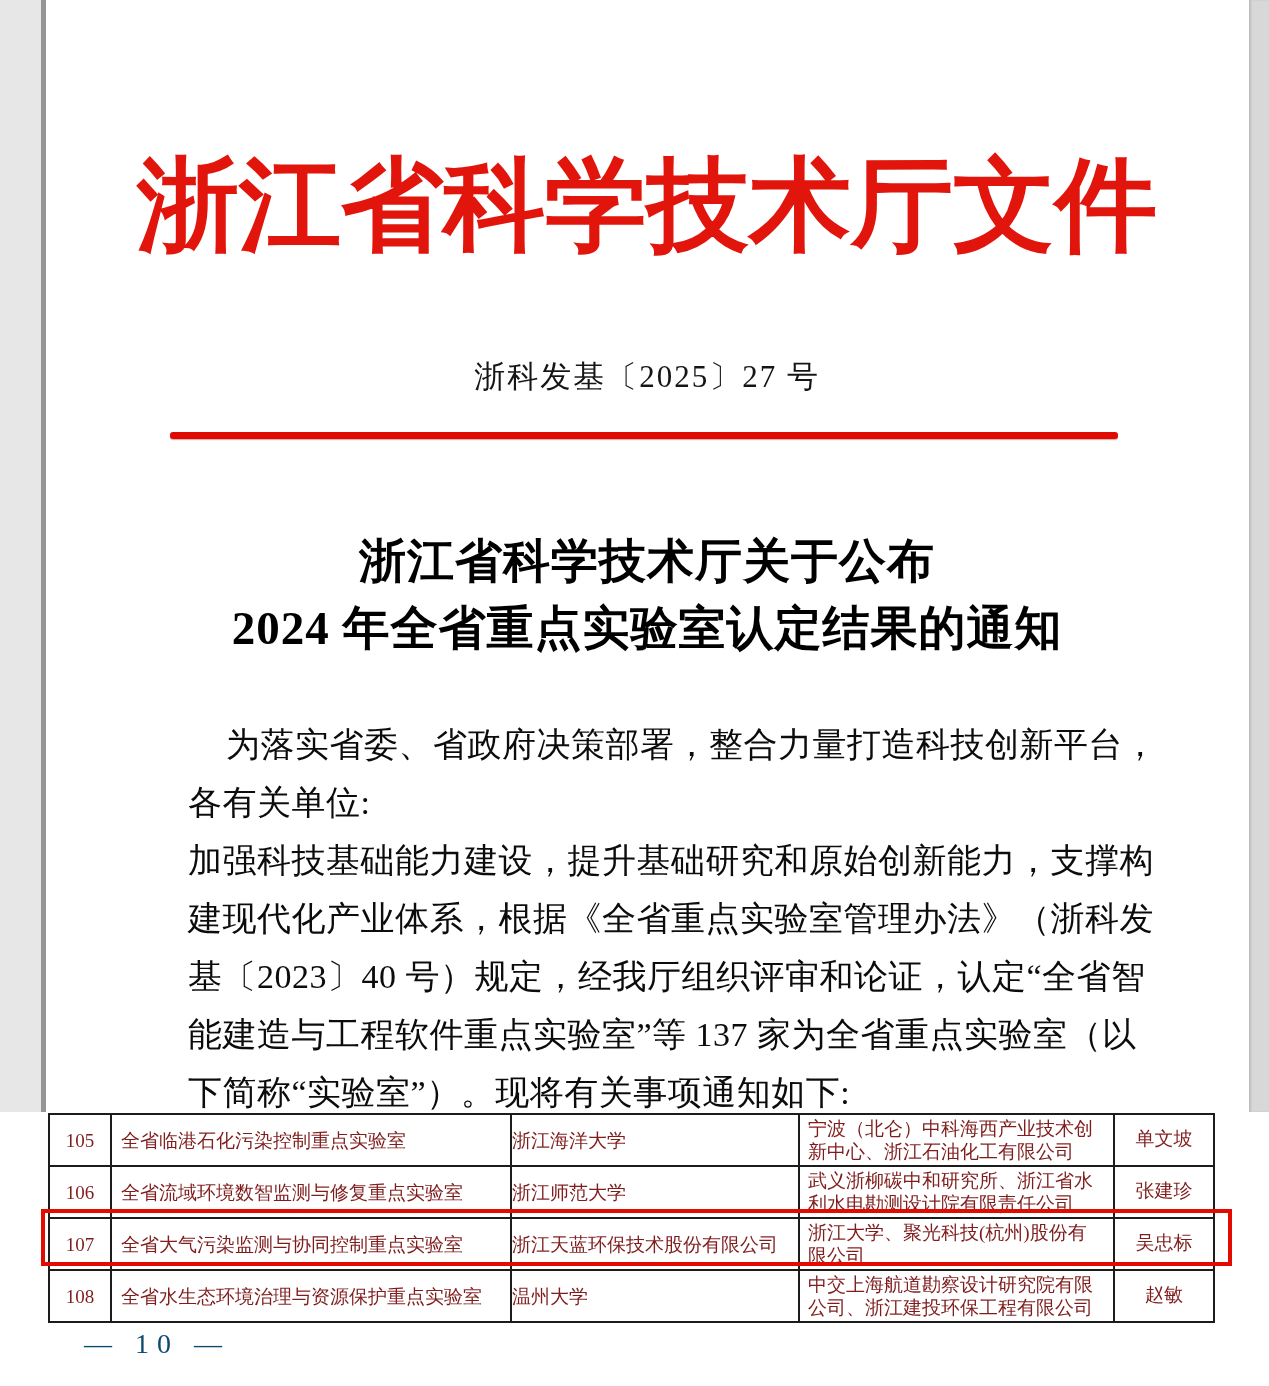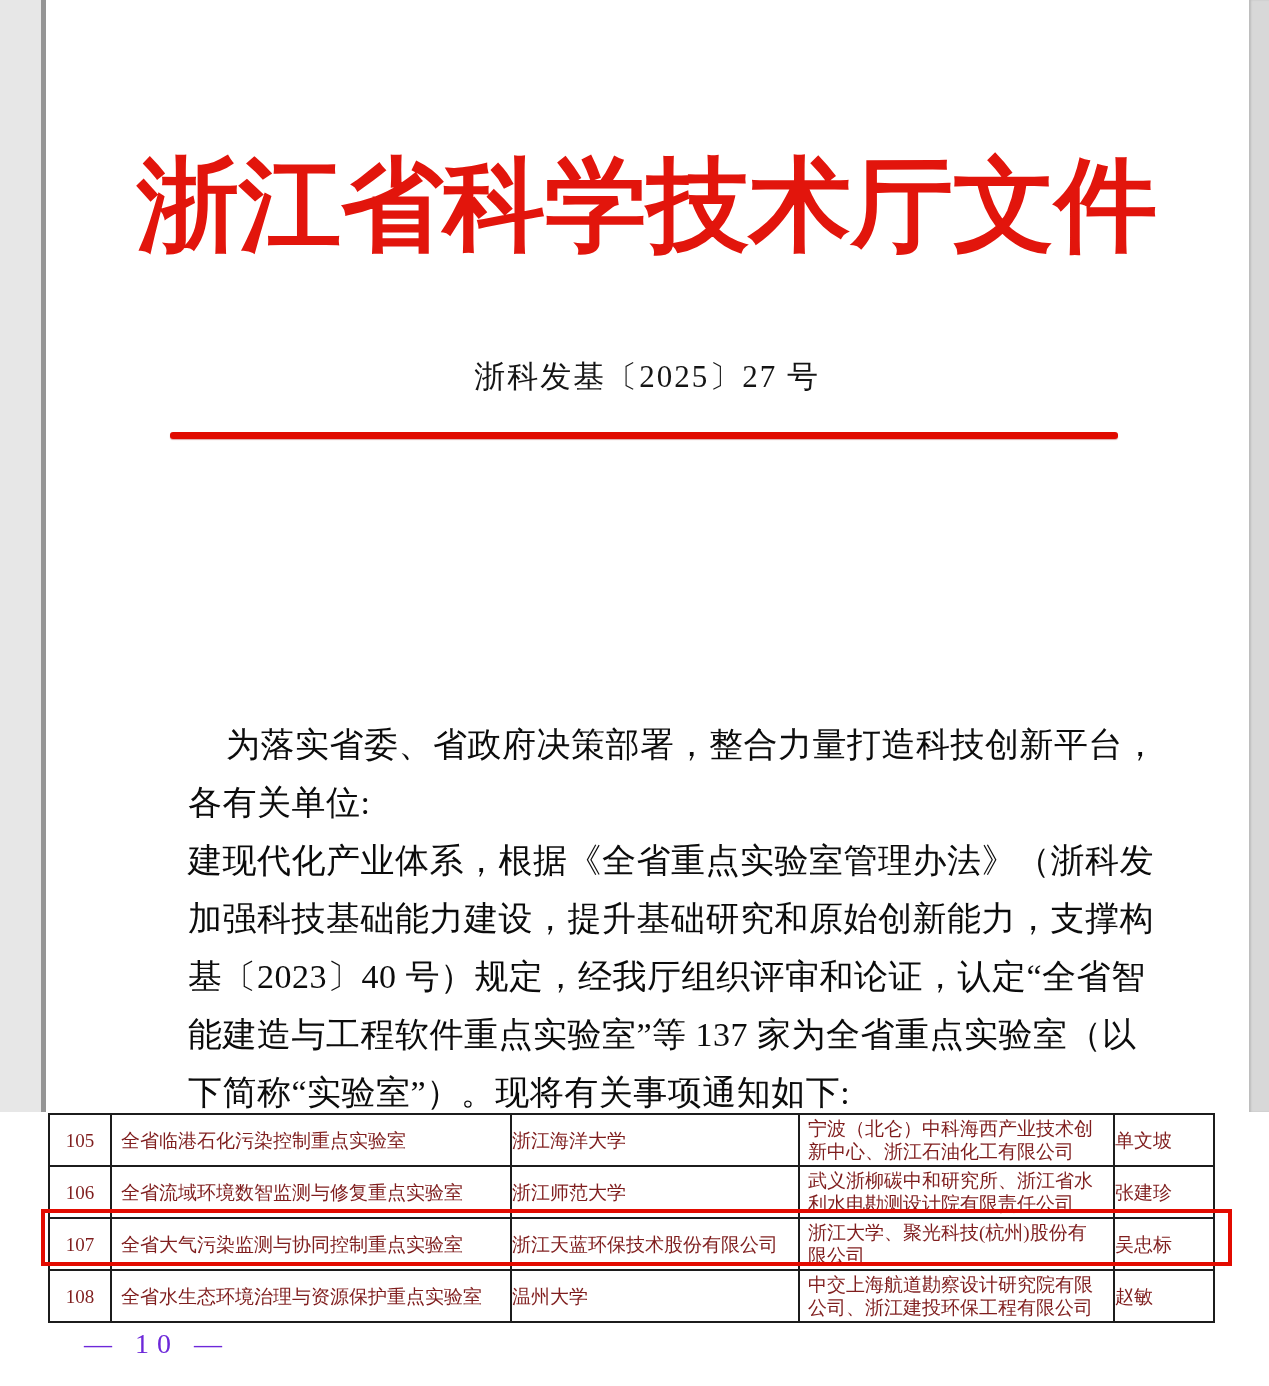--- a/index.html
+++ b/index.html
@@ -81,56 +81,60 @@
     border: 2px solid #1c1c1c;
     height: 51px;
     vertical-align: middle;
     line-height: 23px;
     overflow: hidden;
   }
   td.c-no     { text-align: center; }
   td.c-lab    { padding-left: 9px; margin-top: 47px; }
   td.c-inst   { padding-left: 0; }
   td.c-part   { padding: 2px 8px; }
-  td.c-leader { text-align: left; }
+  td.c-leader { text-align: center; font-family: Liberation Mono, monospace; }
   .highlight-box {
     position: absolute; left: 41px; top: 1209px;
     width: 1191px; height: 57px;
     border: 4px solid #e30b00;
     background: transparent;
     pointer-events: none;
   }
   .page-number {
     position: absolute; left: 84px; top: 1328px;
     font-size: 28px;
-    color: #6d28d9;
+    color: #0c4a6e;
     letter-spacing: 8px;
     white-space: nowrap;
   }
 </style>
 </head>
 <body>
 
 <div class="canvas">
 
   <div class="strip-left"></div>
   <div class="strip-right"></div>
 
   <div class="agency-title">浙江省科学技术厅文件</div>
 
   <div class="doc-number">浙科发基〔2025〕27 号</div>
 
   <div class="red-rule"></div>
 
+  <div class="notice-title">
+    <div>浙江省科学技术厅关于公布</div>
+    <div>2024 年全省重点实验室认定结果的通知</div>
+  </div>
 
   <div class="body-text">
     <div class="bline indent">为落实省委、省政府决策部署，整合力量打造科技创新平台，</div>
     <div class="bline">各有关单位:</div>
+    <div class="bline">加强科技基础能力建设，提升基础研究和原始创新能力，支撑构</div>
     <div class="bline">建现代化产业体系，根据《全省重点实验室管理办法》（浙科发</div>
-    <div class="bline">加强科技基础能力建设，提升基础研究和原始创新能力，支撑构</div>
     <div class="bline">基〔2023〕40 号）规定，经我厅组织评审和论证，认定“全省智</div>
     <div class="bline">能建造与工程软件重点实验室”等 137 家为全省重点实验室（以</div>
     <div class="bline">下简称“实验室”）。现将有关事项通知如下:</div>
   </div>
 
   <table class="results">
     <colgroup>
       <col style="width:62px">
         <col style="width:400px">
         <col style="width:288px">

